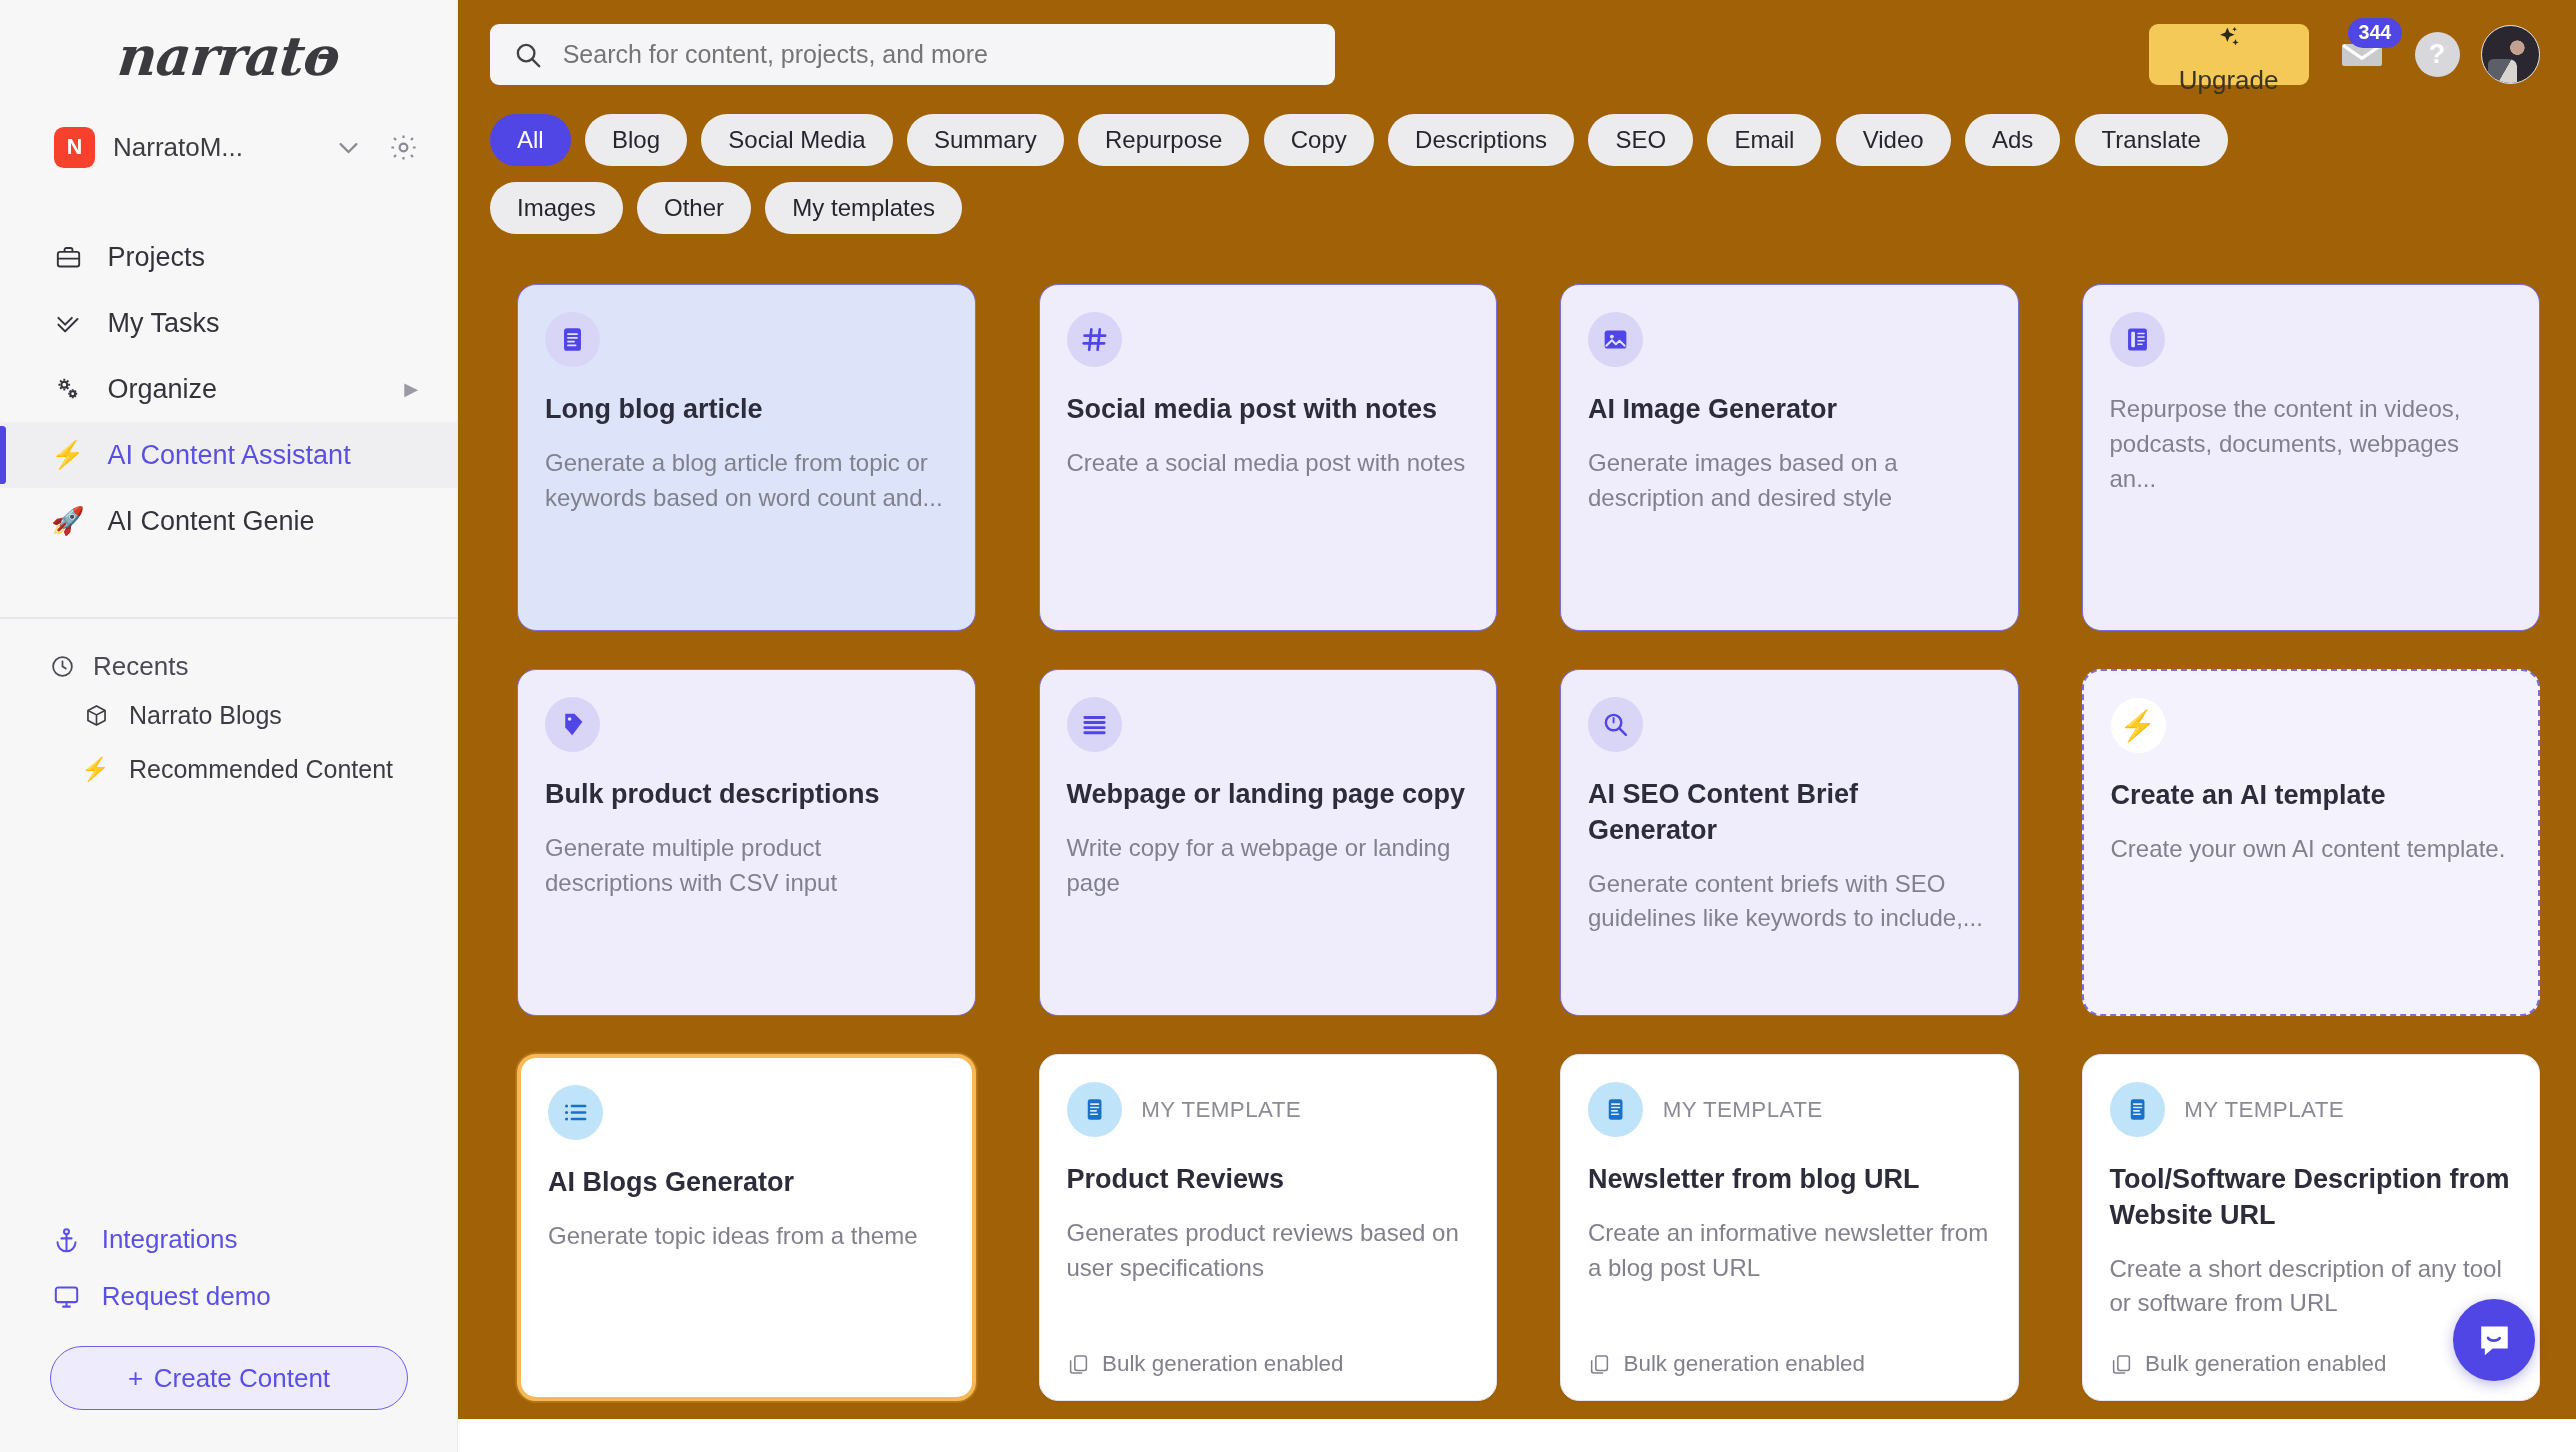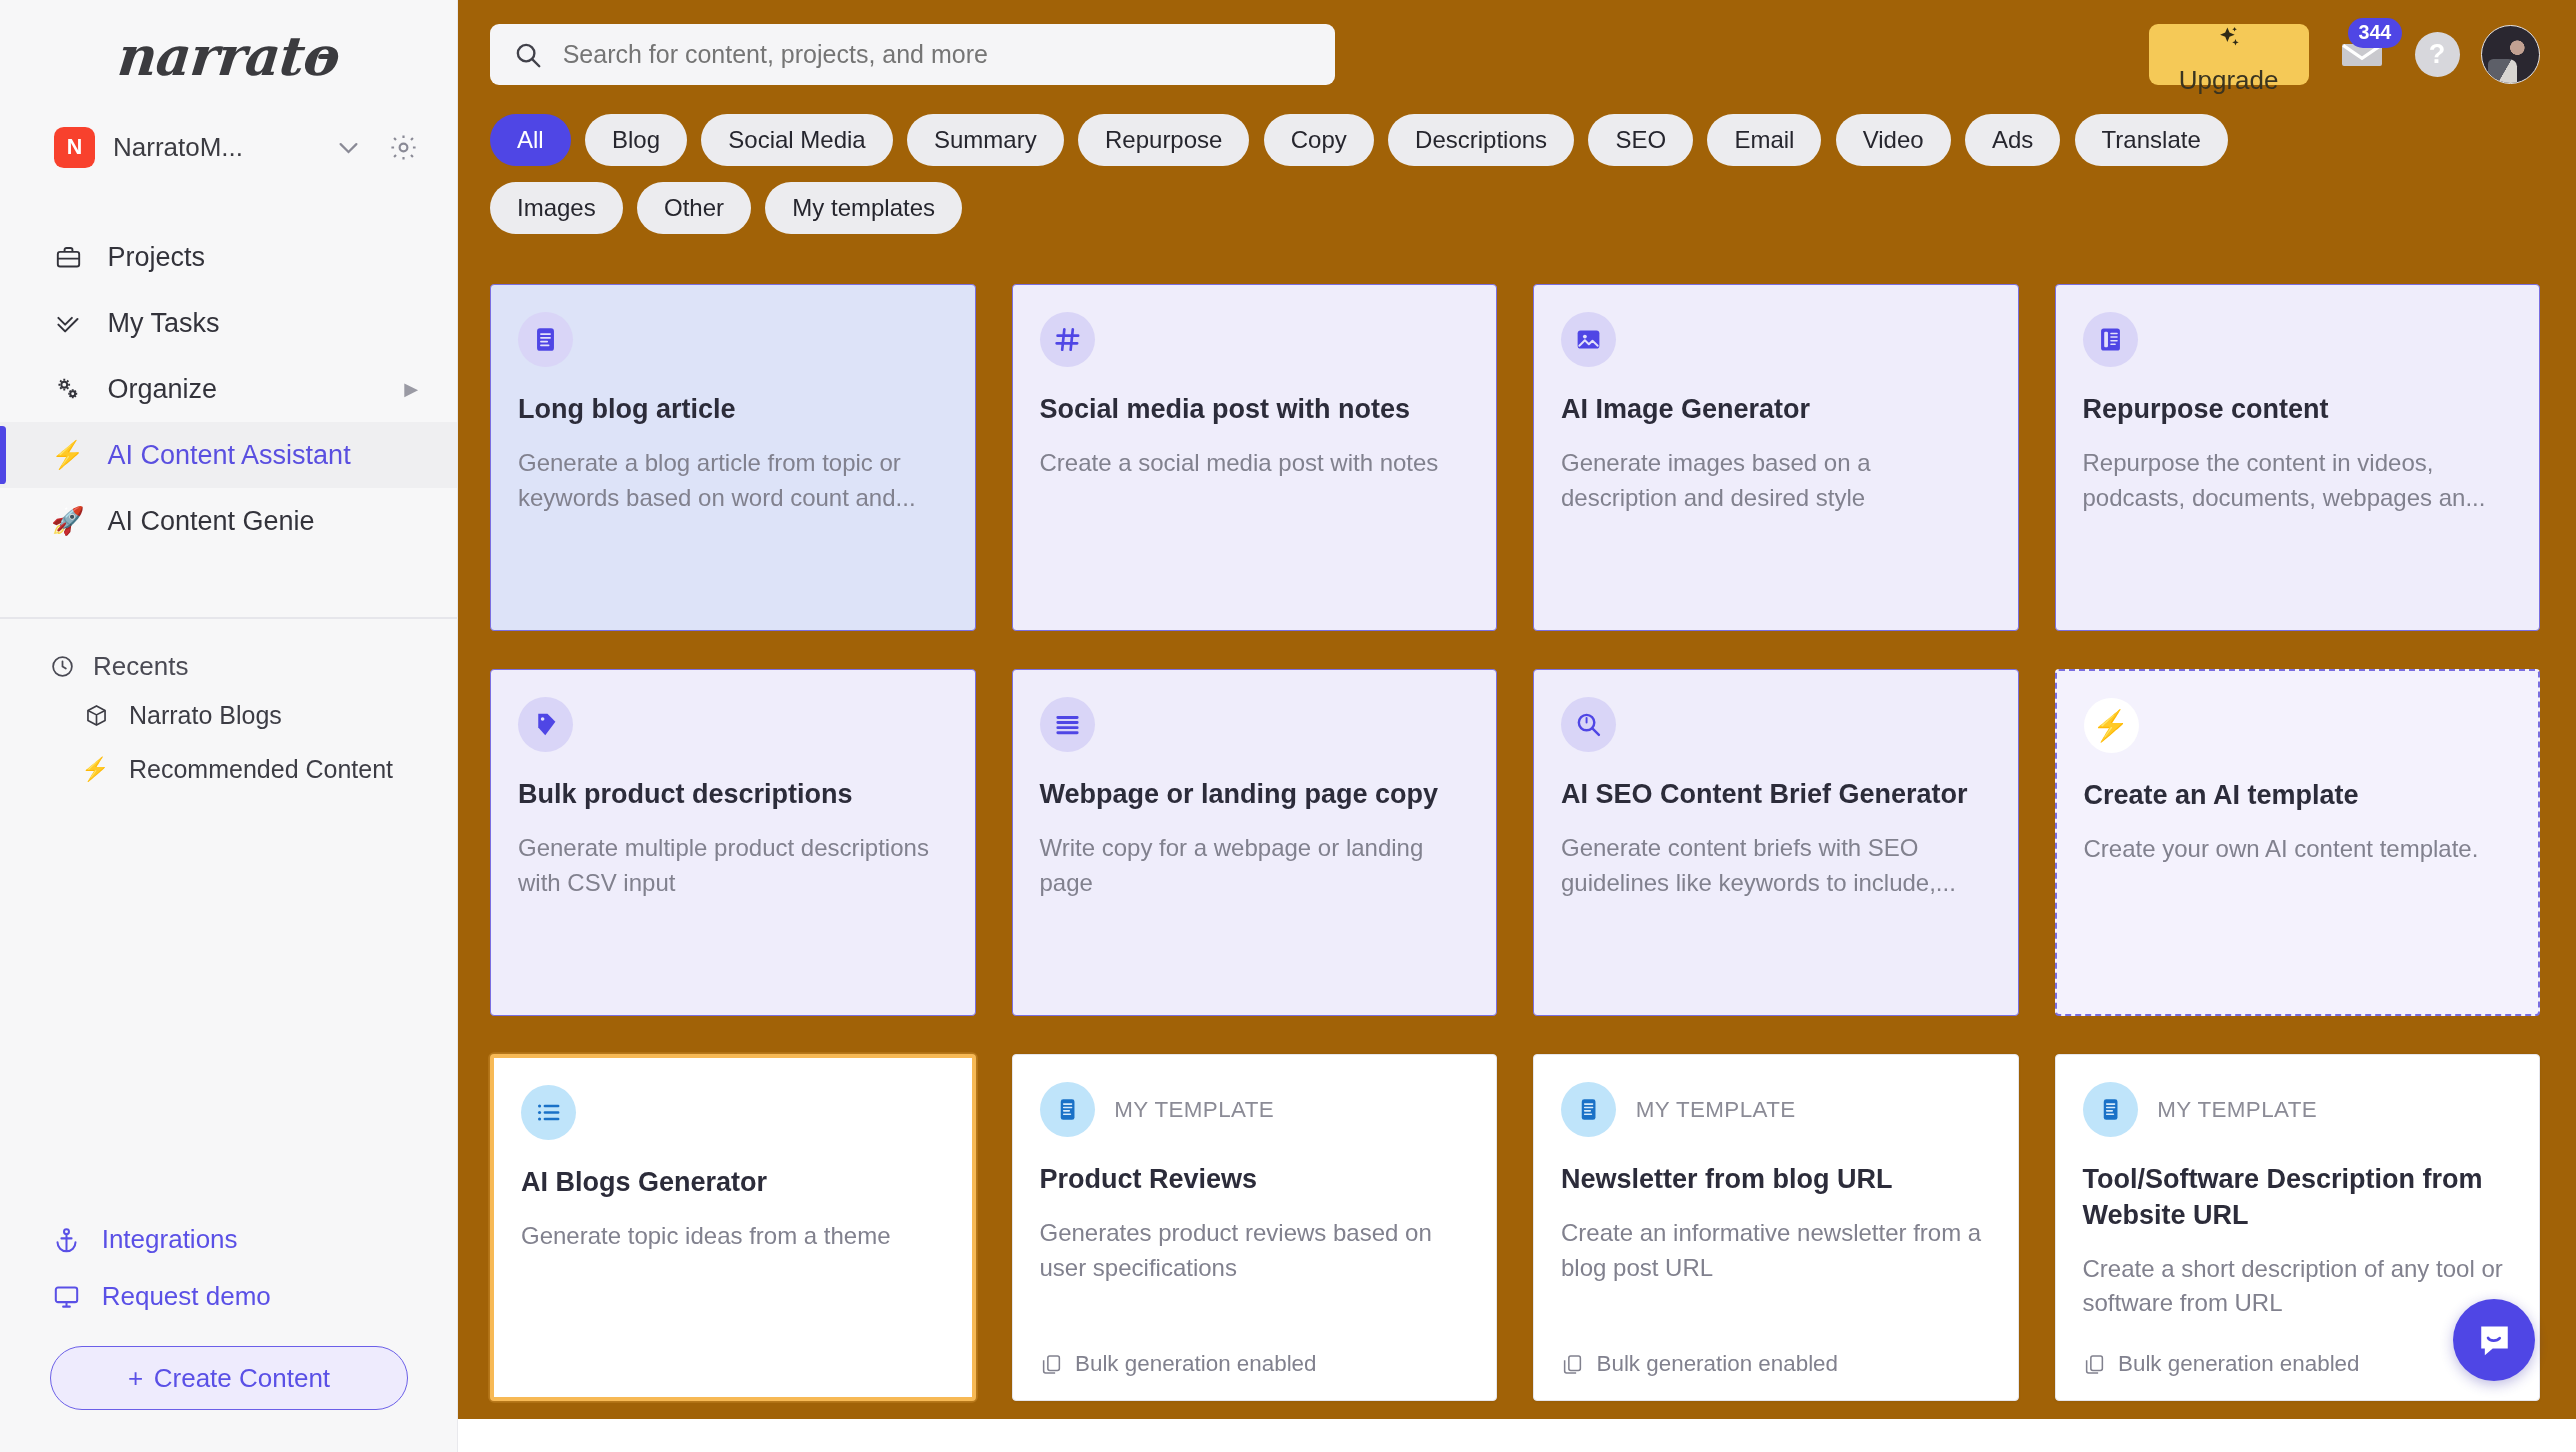--- a/index.html
+++ b/index.html
@@ -147,23 +147,23 @@
   .chip.active { background: #4f46e5; color: #ffffff; }
 
   
   .grid {
     margin: 50px 0 0 0; padding: 0 36px 0 32px;
     display: grid; grid-template-columns: repeat(4, 1fr);
     gap: 38px 36px;
   }
   .card {
     background: #efedfb; border: 1.8px solid #7a6ee0;
-    border-radius: 4px; padding: 27px 27px 23px 27px;
+    border-radius: 19px; padding: 27px 27px 23px 27px;
     min-height: 347px; cursor: pointer; position: relative;
-    display: flex; flex-direction: column;
+    display: flex; flex-direction: column; margin-left: 27px;
   }
   .card.hovered { background: #dde3f8; }
   .card.dashed { background: #f4f2fd; border: 2.7px dashed #7a6ee0; }
   .card.plain {
     background: #ffffff; border: 1.8px solid #e6e6ec;
     box-shadow: 0 0.9px 2.7px rgba(20,20,40,.06);
   }
   .card.selected {
     background: #ffffff; border: 4.5px solid #f7b955;
     box-shadow: 0 0 0 1.8px rgba(247,185,85,.25);
@@ -415,21 +415,20 @@
       </div>
 
       <div class="card">
         <div class="card-icon">
           <svg width="29" height="29" viewBox="0 0 24 24">
               <rect x="4.2" y="2.8" width="15.6" height="18.4" rx="2.2" fill="#4f46e5"></rect>
               <rect x="6.8" y="5.6" width="3.1" height="12.8" rx="1" fill="#e3e1fb"></rect>
               <path d="M12.4 7h5M12.4 10h5M12.4 13h5M12.4 16h3.4" stroke="#e3e1fb" stroke-width="1.3" stroke-linecap="round"></path>
             </svg>
         </div>
-        <div class="card-title">Repurpose content</div>
         <div class="card-desc">Repurpose the content in videos, podcasts, documents, webpages an...</div>
       </div>
 
       <div class="card">
         <div class="card-icon">
           <svg width="29" height="29" viewBox="0 0 24 24">
               <path d="M6 3.2h7.6l6.6 6.6-8.4 11L6 14.4z" fill="#4f46e5"></path>
               <circle cx="9.6" cy="7.4" r="1.5" fill="#e3e1fb"></circle>
             </svg>
         </div>

